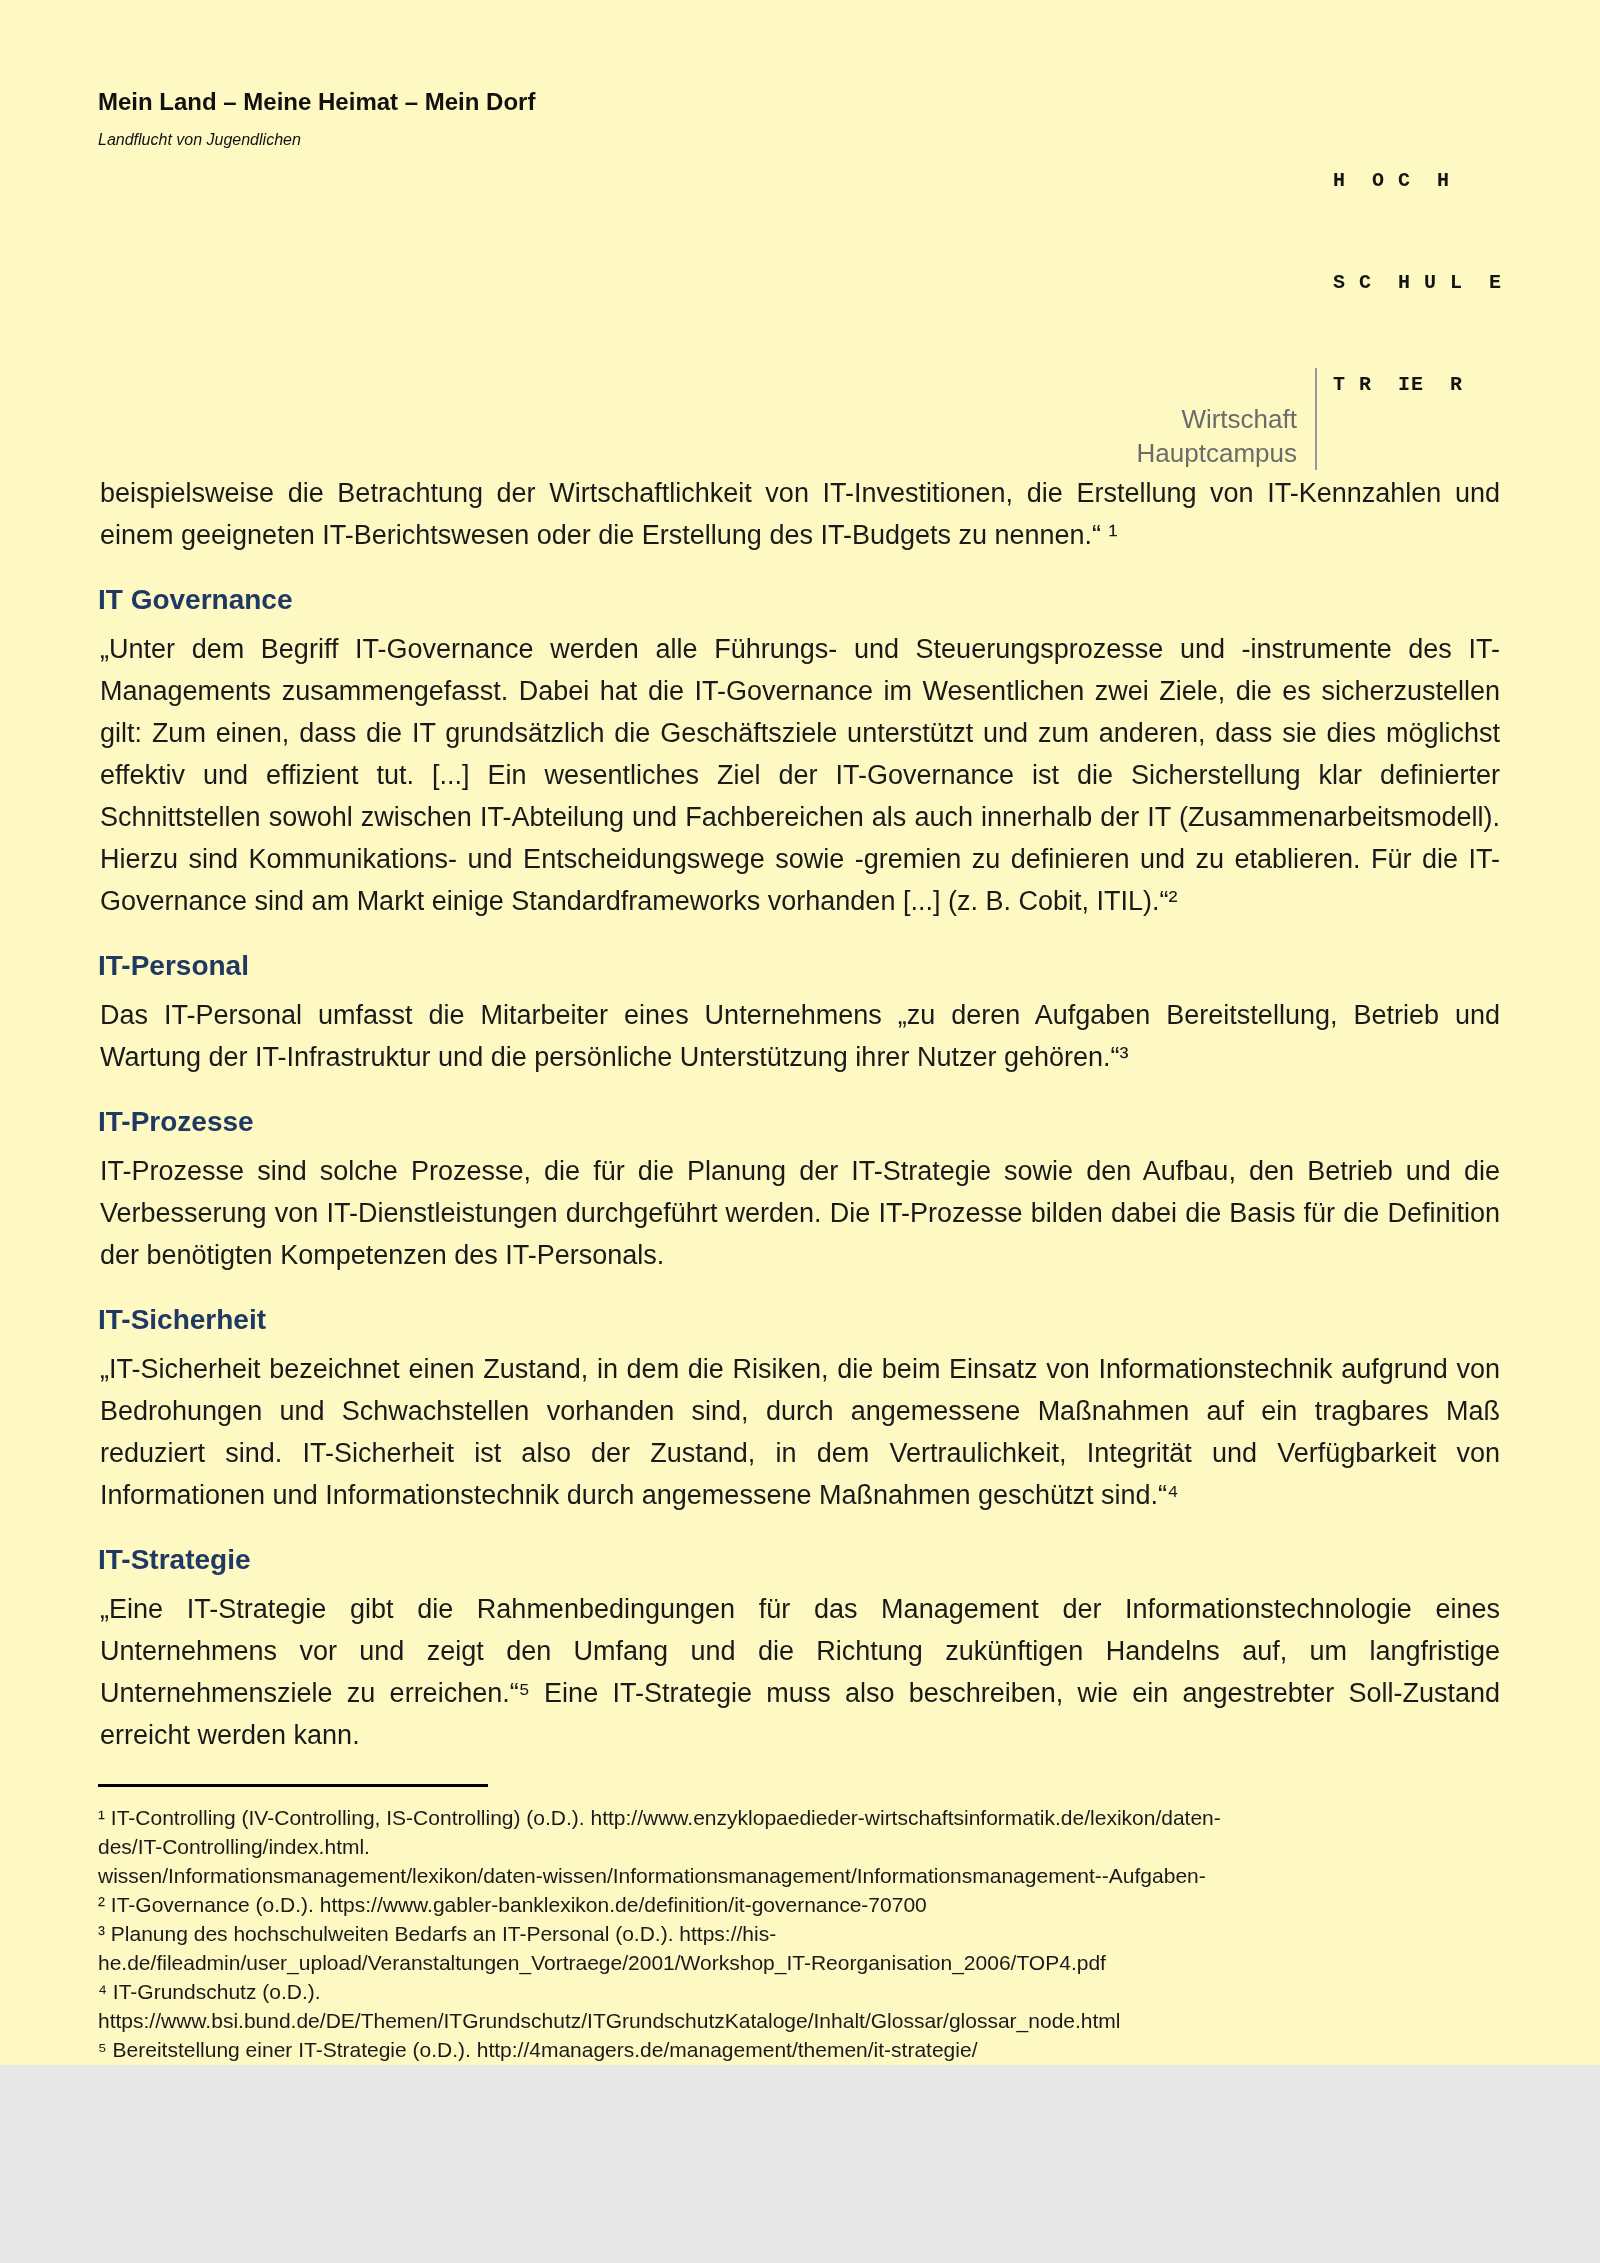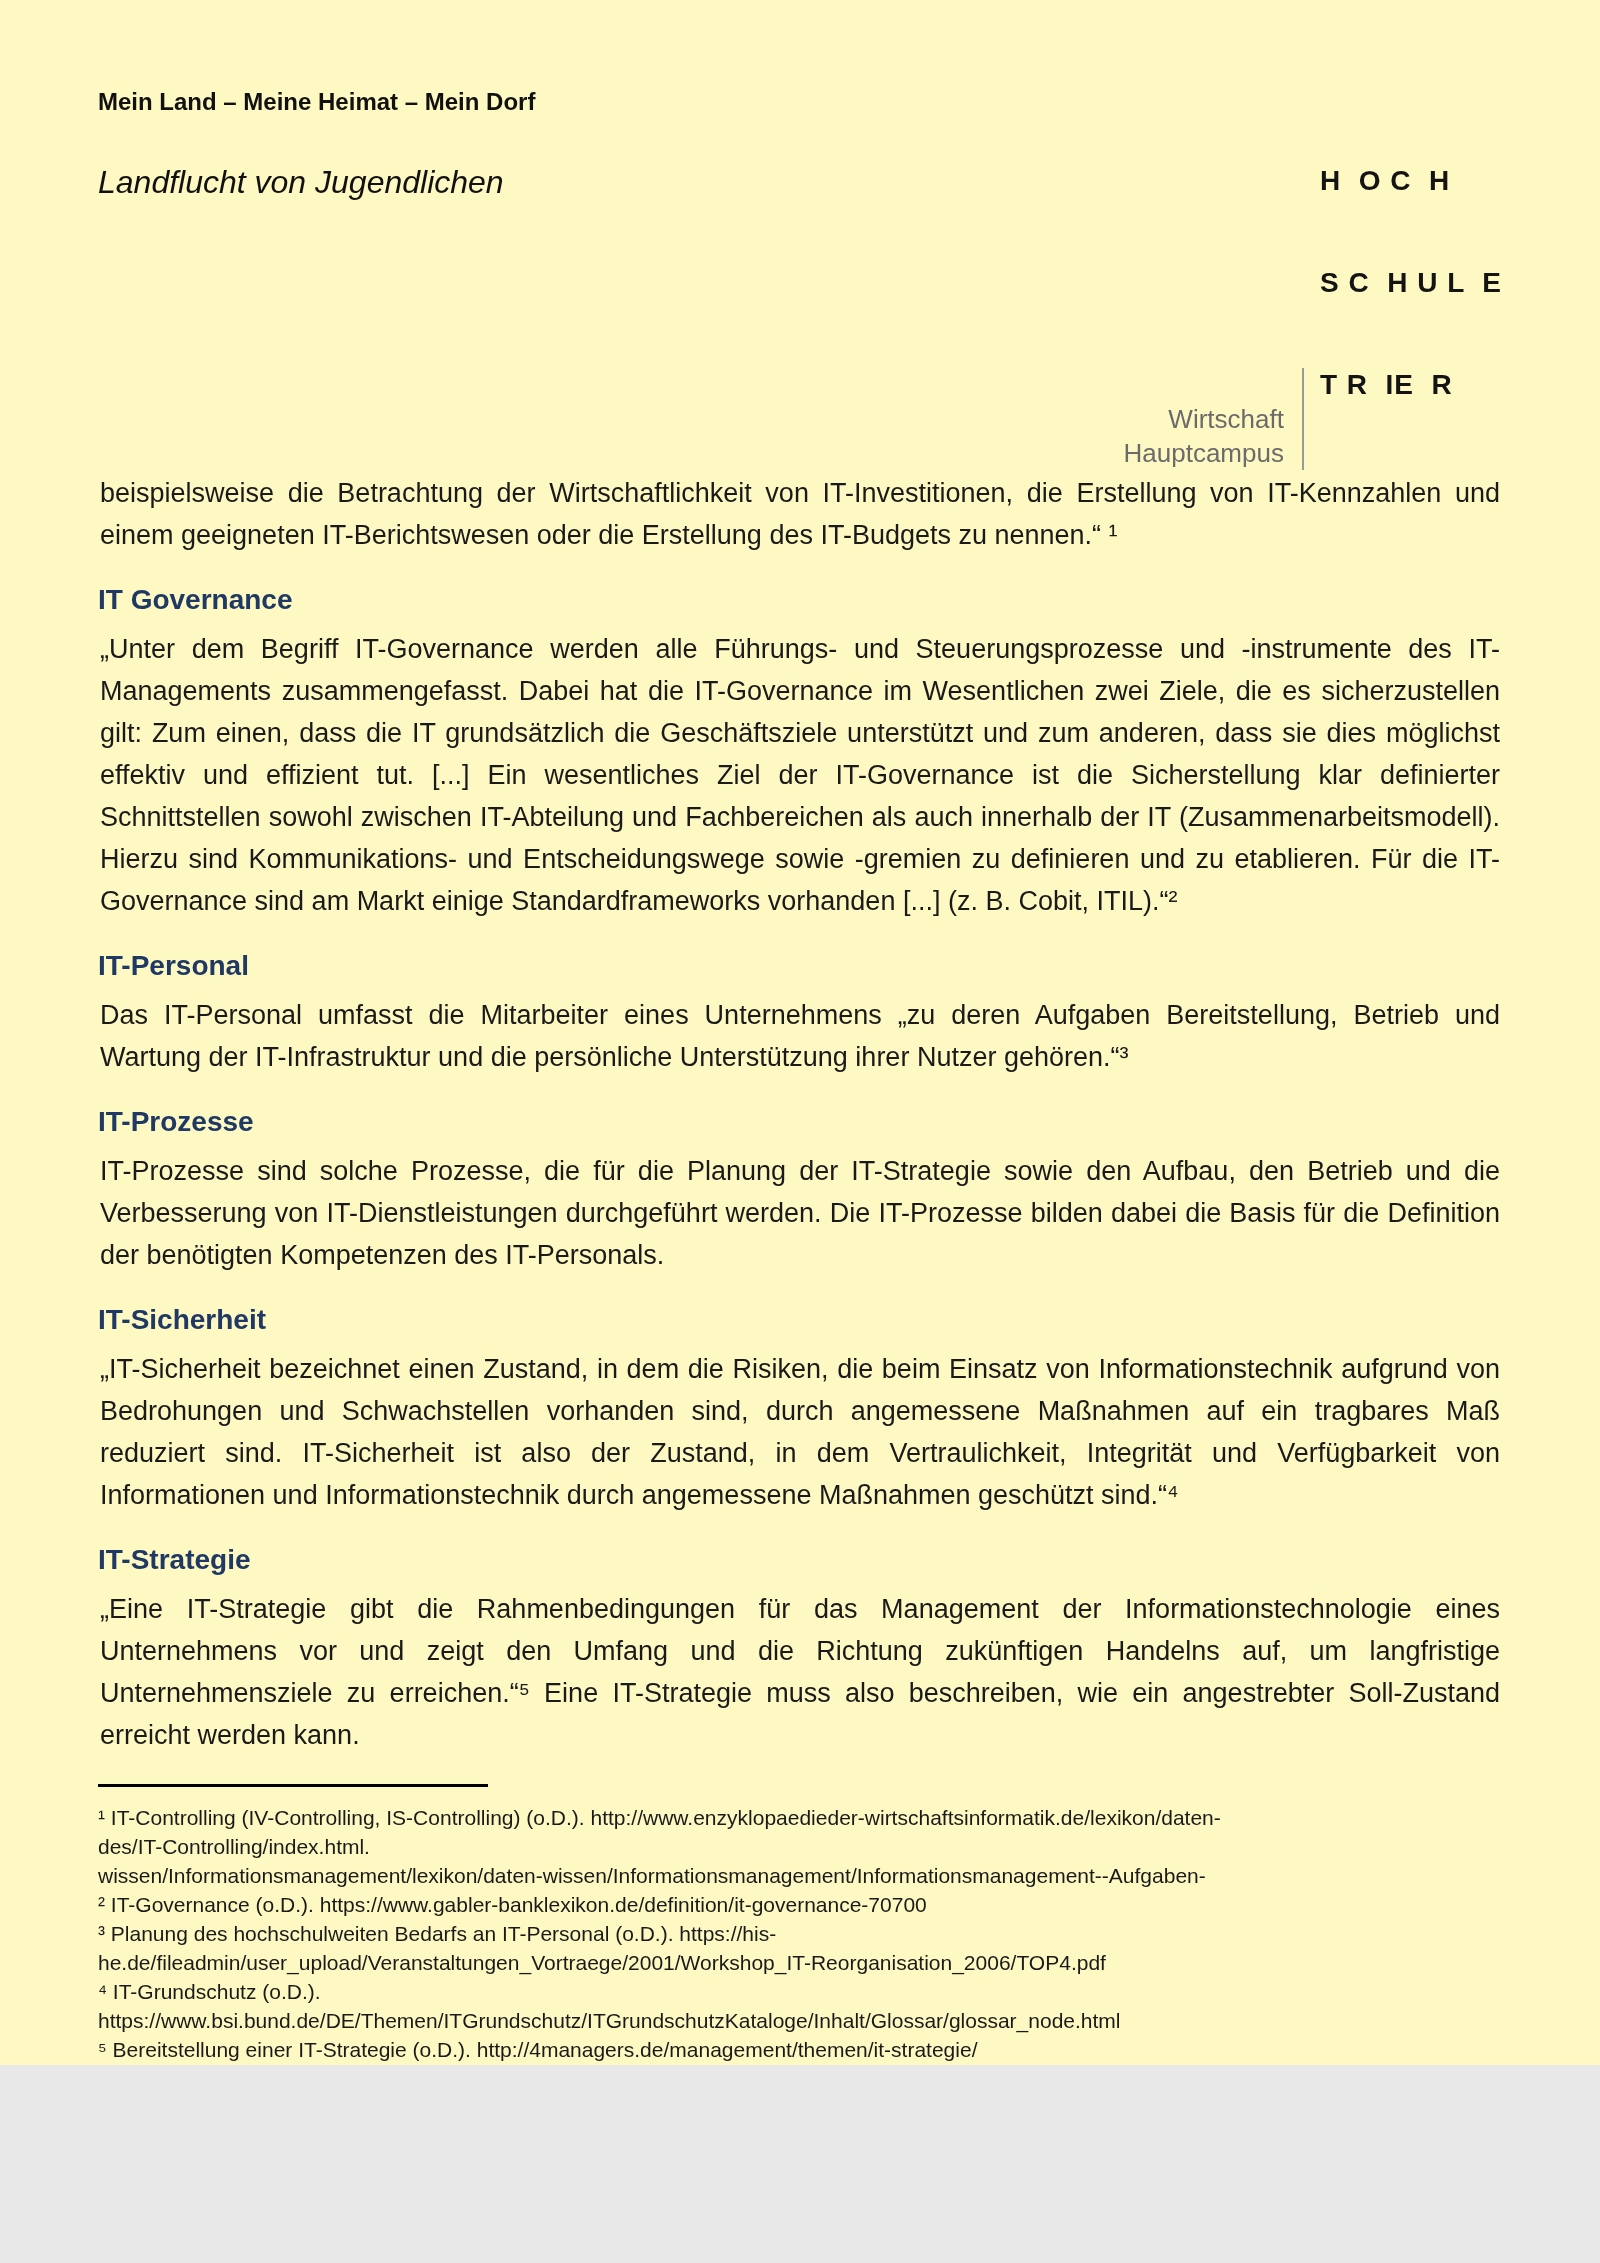--- a/index.html
+++ b/index.html
@@ -13,29 +13,29 @@
     overflow:hidden;
   }
   .content { padding:0 98px; }
 
   
   .header {
     display:flex; justify-content:space-between; align-items:flex-start;
     margin-top:84px;
   }
   .header-title   { font-weight:bold; font-size:24px; line-height:36px; color:#111; }
-  .header-subtitle{ font-style:italic; font-size:32px; line-height:40px; color:#111;margin-top:42px; }
+  .header-subtitle{ font-style:italic; font-size:16px; line-height:40px; color:#111; }
 
   .logo { display:flex; align-items:flex-end; margin-top:12px; }
   .logo-labels { text-align:right; color:#6b6b6b; font-size:26px; line-height:34px; }
   .logo-labels .spacer { height:34px; }
   .logo-divider { width:2px; height:102px; background:#9a9a9a; margin:0 16px 0 18px; }
   .logo-wordmark {
-    font-family:Liberation Sans, sans-serif;
-    font-weight:bold; font-size:28px; line-height:34px;
+    font-family:Liberation Mono, monospace;
+    font-weight:bold; font-size:20px; line-height:34px;
     white-space:pre; color:#141414; letter-spacing:1px;
   }
 
   
   .intro { margin-top:20px; }
   .body-para {
     font-size:27px; line-height:42px; text-align:justify;
     margin:2px; color:#1a1a1a;
   }
   .section-heading {

